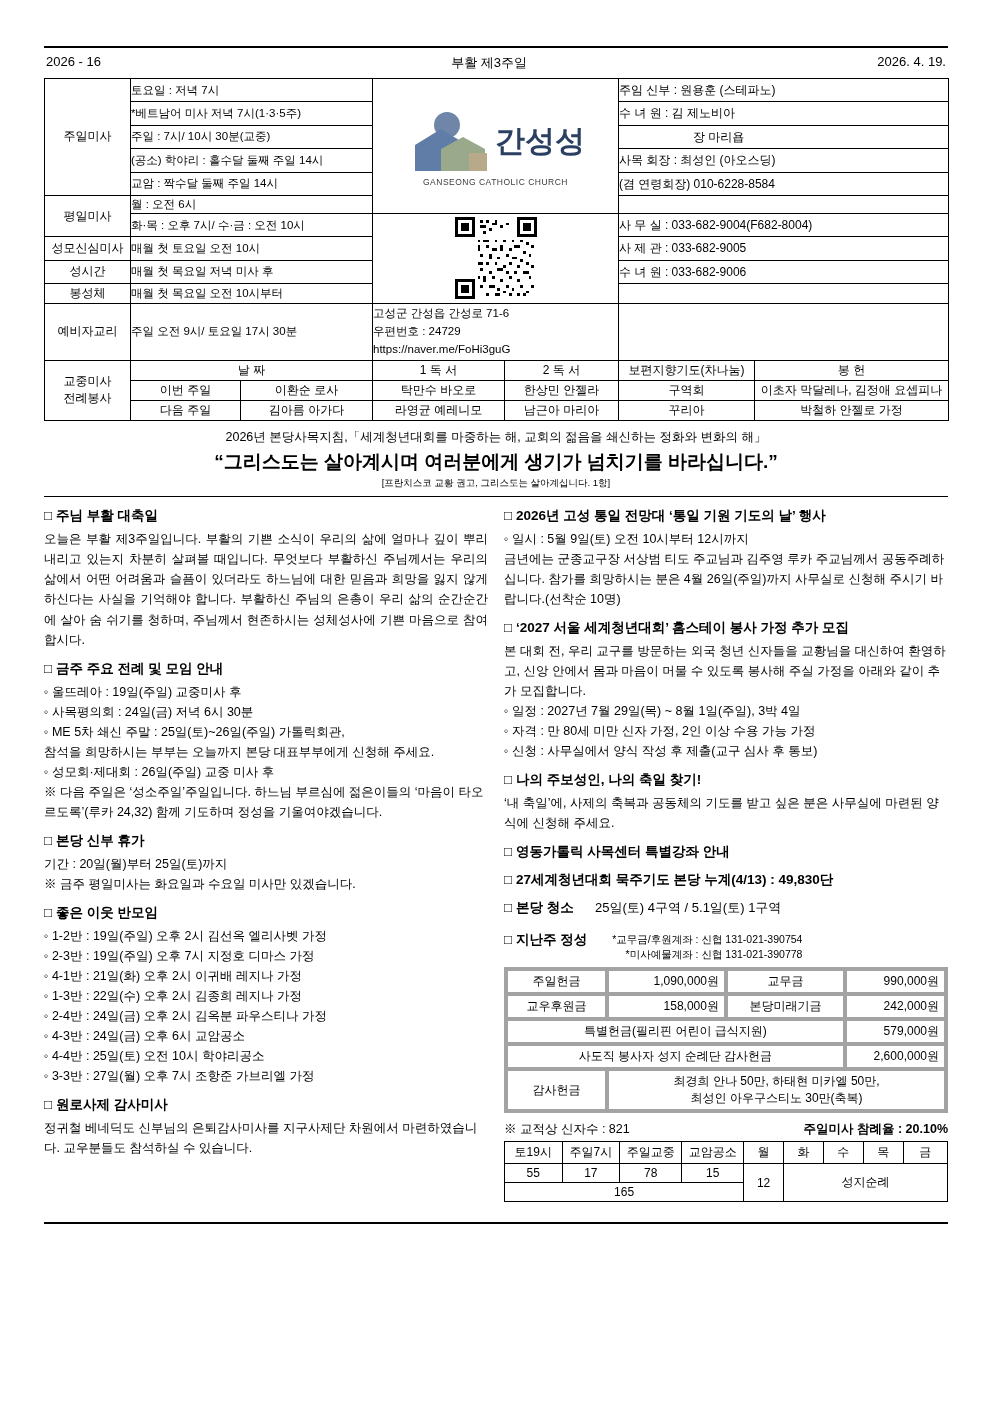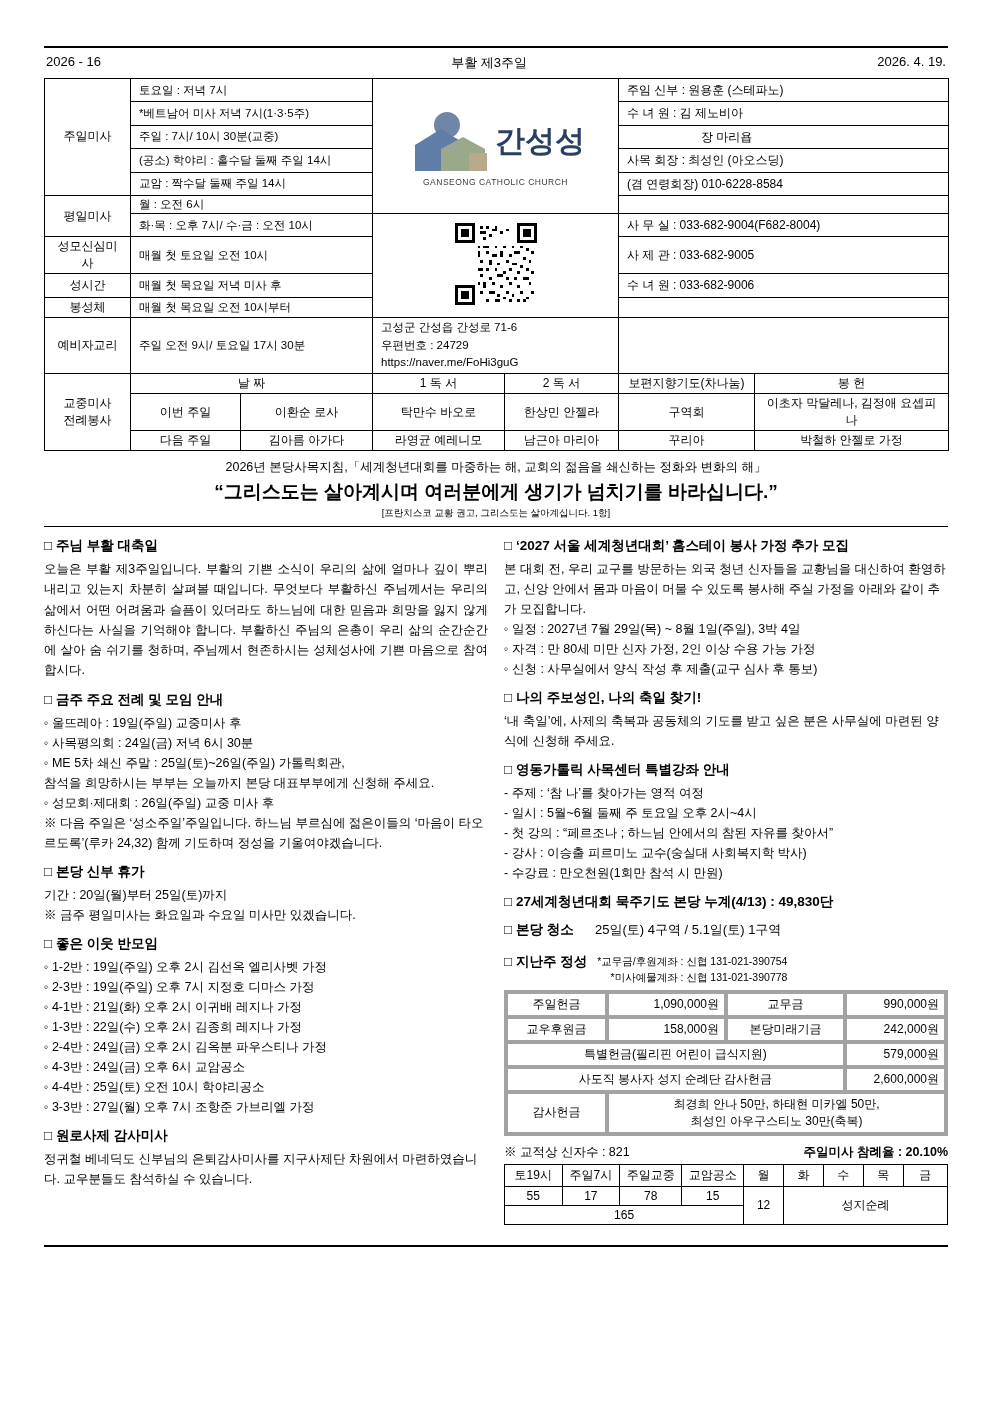--- a/index.html
+++ b/index.html
@@ -15,21 +15,21 @@
 
   
   .top-rule { border-top: 2px solid #000; margin-bottom: 6px; }
   .bottom-rule { border-top: 2px solid #000; margin-top: 10px; }
   .header-row { display:flex; justify-content: space-between; align-items: flex-start; font-size: 13px; margin: 4px 2px 6px 2px; }
   .header-row .center { font-size: 13px; }
 
   
   table { border-collapse: collapse; }
   .mast { width: 100%; table-layout: fixed; }
-  .mast td { border: 1px solid #000; padding: 1px 8px; font-size: 11.5px; vertical-align: middle; }
+  .mast td { border: 1px solid #000; padding: 1px 0; font-size: 11.5px; vertical-align: middle; }
   .mast .lbl { text-align: center; font-size: 12px; }
   .mast .nb { border: none; }
   .logo-cell { text-align:center; vertical-align: top; padding-top: 6px !important; }
   .logo-wrap { display:flex; flex-direction:column; align-items:center; gap:2px; }
   .church-en { font-size: 8.5px; letter-spacing: .5px; color:#3b3b3b; }
   .addr { font-size: 11.5px; line-height: 1.55; text-align: left; padding-left: 4px; }
   .qr-cell { text-align:center; }
   .contact { font-size: 12px; line-height: 1.7; }
 
   
@@ -353,58 +353,58 @@
 
       <div class="sec">
         <h3 class="sec-t">□ 원로사제 감사미사</h3>
         <div class="note">정귀철 베네딕도 신부님의 은퇴감사미사를 지구사제단 차원에서 마련하였습니다. 교우분들도 참석하실 수 있습니다.</div>
       </div>
 
     </div>
 
     <div class="col">
 
+      <div class="sec">
+        <h3 class="sec-t">□ 2026년 고성 통일 전망대 ‘통일 기원 기도의 날’ 행사</h3>
+        <ul class="items">
+          <li>◦ 일시 : 5월 9일(토) 오전 10시부터 12시까지</li>
+        </ul>
+        <div class="note">금년에는 군종교구장 서상범 티도 주교님과 김주영 루카 주교님께서 공동주례하십니다. 참가를 희망하시는 분은 4월 26일(주일)까지 사무실로 신청해 주시기 바랍니다.(선착순 10명)</div>
+      </div>
 
       <div class="sec">
         <h3 class="sec-t">□ ‘2027 서울 세계청년대회’ 홈스테이 봉사 가정 추가 모집</h3>
         <div class="note">본 대회 전, 우리 교구를 방문하는 외국 청년 신자들을 교황님을 대신하여 환영하고, 신앙 안에서 몸과 마음이 머물 수 있도록 봉사해 주실 가정을 아래와 같이 추가 모집합니다.</div>
         <ul class="items">
           <li>◦ 일정 : 2027년 7월 29일(목) ~ 8월 1일(주일), 3박 4일</li>
           <li>◦ 자격 : 만 80세 미만 신자 가정, 2인 이상 수용 가능 가정</li>
           <li>◦ 신청 : 사무실에서 양식 작성 후 제출(교구 심사 후 통보)</li>
         </ul>
       </div>
 
       <div class="sec">
         <h3 class="sec-t">□ 나의 주보성인, 나의 축일 찾기!</h3>
         <div class="note">‘내 축일’에, 사제의 축복과 공동체의 기도를 받고 싶은 분은 사무실에 마련된 양식에 신청해 주세요.</div>
       </div>
 
       <div class="sec">
         <h3 class="sec-t">□ 영동가톨릭 사목센터 특별강좌 안내</h3>
-        <ul class="items">
-          <li>- 주제 : ‘참 나’를 찾아가는 영적 여정</li>
-          <li>- 일시 : 5월~6월 둘째 주 토요일 오후 2시~4시</li>
-          <li>- 첫 강의 : “페르조나 ; 하느님 안에서의 참된 자유를 찾아서”</li>
-          <li>- 강사 : 이승출 피르미노 교수(숭실대 사회복지학 박사)</li>
-          <li>- 수강료 : 만오천원(1회만 참석 시 만원)</li>
-        </ul>
       </div>
 
       <div class="sec">
         <h3 class="sec-t">□ 27세계청년대회 묵주기도 본당 누계(4/13) : 49,830단</h3>
       </div>
 
       <div class="sec">
         <h3 class="sec-t" style="display:inline-block">□ 본당 청소</h3>
         <span style="font-size:13px; margin-left:18px;">25일(토) 4구역 / 5.1일(토) 1구역</span>
       </div>
 
       <div class="sec">
-        <div style="display:flex; align-items:flex-start; gap:10px;">
+        <div style="display:flex; align-items:flex-start; gap:25px;">
           <h3 class="sec-t" style="white-space:nowrap">□ 지난주 정성</h3>
           <div style="font-size:10.5px; line-height:1.5; padding-top:1px;">
             <div>*교무금/후원계좌 : 신협 131-021-390754</div>
             <div style="text-align:right">*미사예물계좌 : 신협 131-021-390778</div>
           </div>
         </div>
 
         <table class="fin">
           <colgroup>
               <col style="width:23%">

